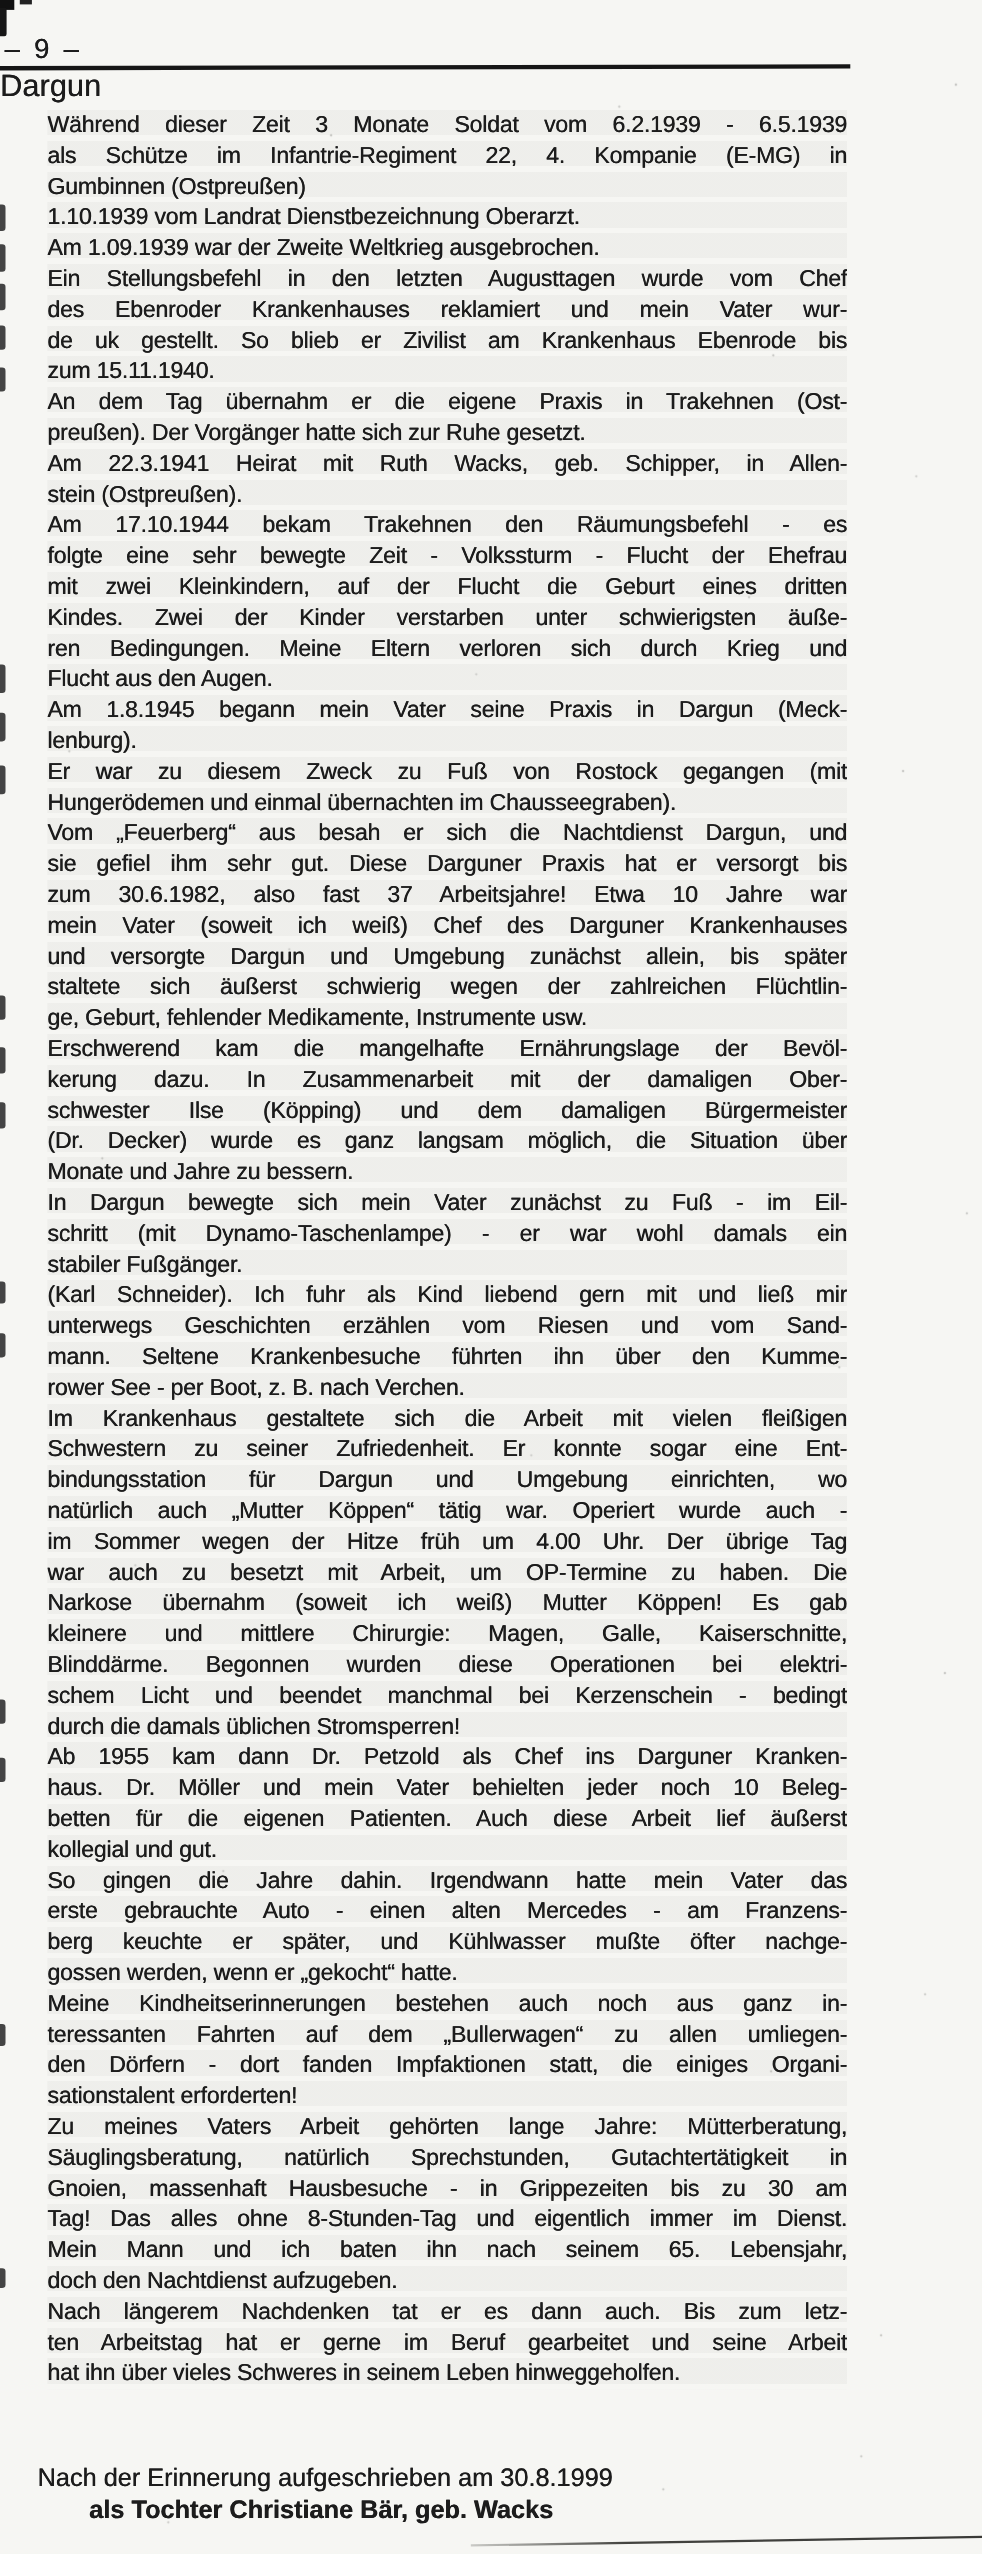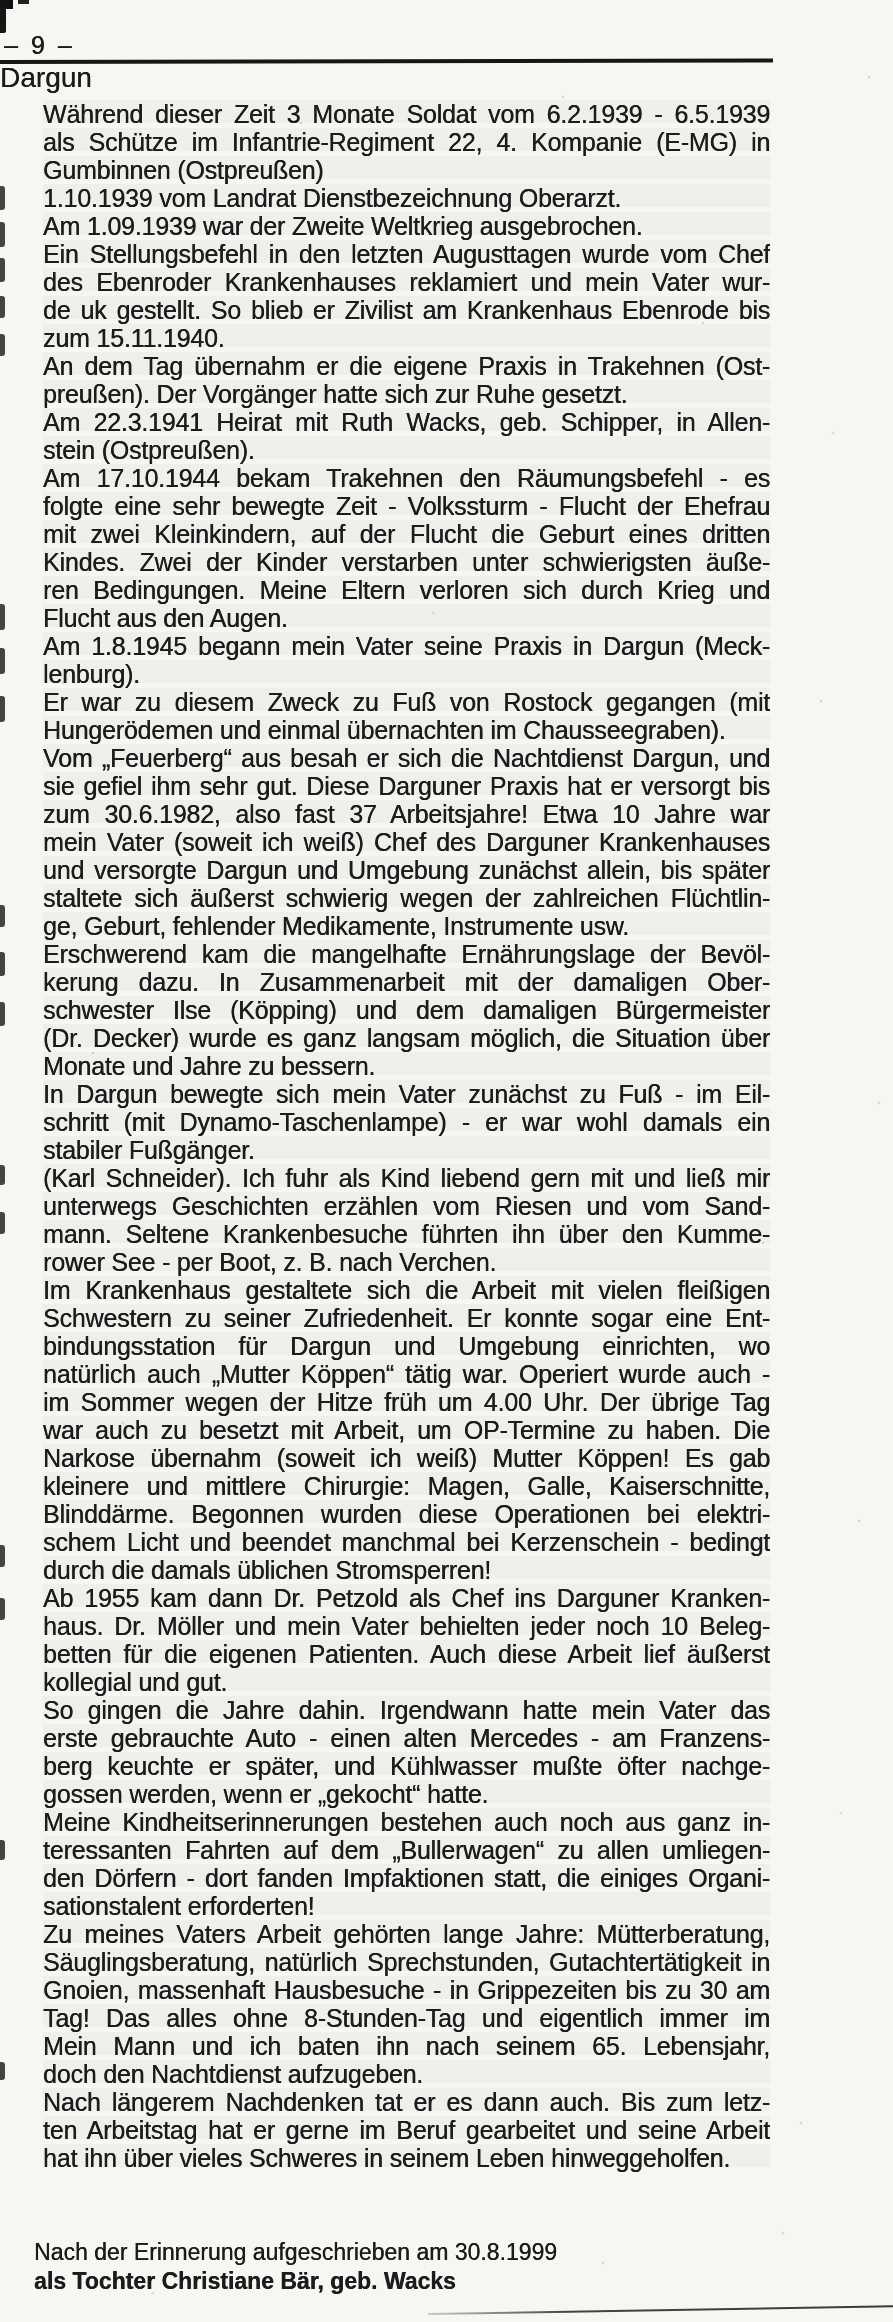--- a/index.html
+++ b/index.html
@@ -32,21 +32,21 @@
     position:absolute;left:0;top:60px;
     width:773px;height:4px;
     background:#161616;
     transform:rotate(-0.12deg);
     transform-origin:left center;
   }
   
   .page-body{
     position:absolute;left:43px;top:100px;
     width:727px;
-    font-size:25px;
+    font-size:21px;
     letter-spacing:-0.2px;
     line-height:28px;
     background:repeating-linear-gradient(180deg,
       rgba(110,110,104,0.055) 0px, rgba(110,110,104,0.055) 23px,
       rgba(110,110,104,0) 23px, rgba(110,110,104,0) 28px);
     text-shadow:0.35px 0 0 currentColor;
   }
   .para{margin:0;}
   .line{
     height:28px;line-height:28px;
@@ -57,21 +57,21 @@
   .line.just{
     text-align:justify;
     text-align-last:justify;
   }
   
   .page-footer{
     position:absolute;left:34px;top:2238px;width:727px;
     font-size:23px;line-height:29px;
     text-shadow:0.35px 0 0 currentColor;
   }
-  .footer-signature{font-weight:bold;}
+  .footer-signature{font-weight:bold;margin-left:47px;}
   
   .corner-mark-1{position:absolute;left:0;top:0;width:13px;height:9px;background:#111;}
   .corner-mark-2{position:absolute;left:18px;top:0;width:11px;height:4px;background:#222;}
   .corner-mark-3{position:absolute;left:0;top:7px;width:6px;height:26px;background:#161616;border-radius:0 2px 2px 0;}
   .edge-frag{position:absolute;left:0;width:5px;background:#242424;border-radius:0 3px 3px 0;opacity:.85;}
   .bottom-line{
     position:absolute;left:428px;top:2313px;width:467px;height:2px;
     background:linear-gradient(to right, rgba(70,70,65,0.25), #43433f 30%, #3a3a37);
     transform:rotate(-0.95deg);
     transform-origin:left center;

